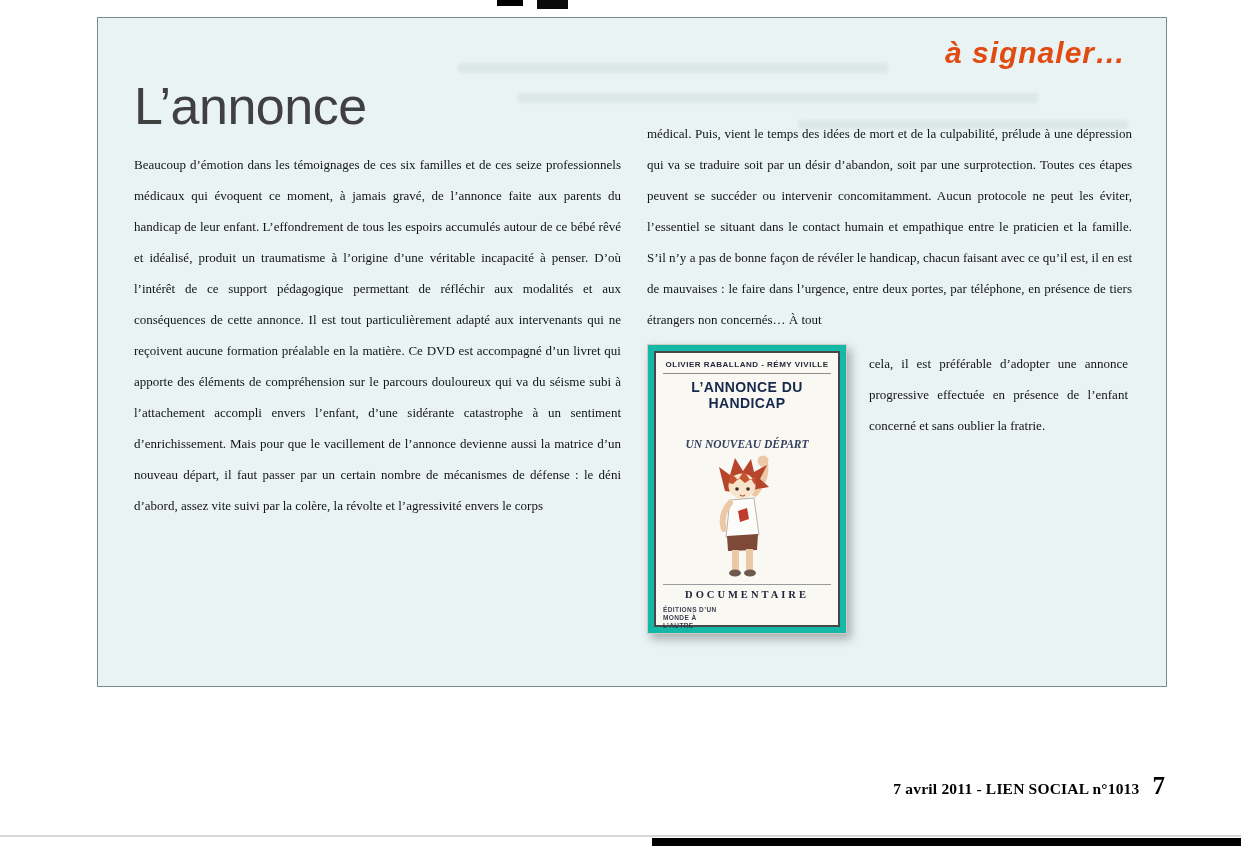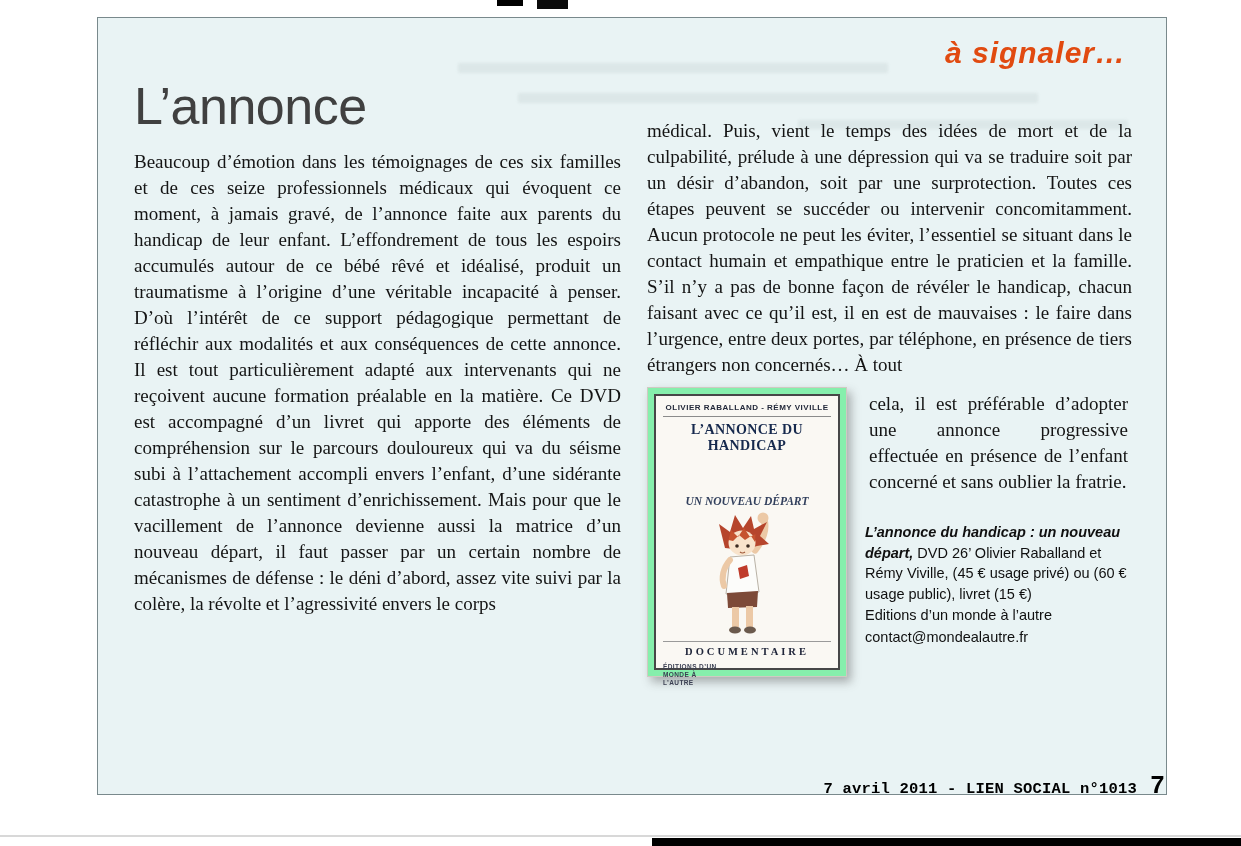--- a/index.html
+++ b/index.html
@@ -17,60 +17,60 @@
   .scan-mark-b{position:absolute;left:537px;top:0;width:31px;height:9px;background:#0a0a0a;}
   .bottom-hairline{position:absolute;left:0;top:835px;width:1241px;height:2px;background:#d8d8d8;}
   .bottom-scan-bar{position:absolute;left:652px;top:838px;width:589px;height:8px;background:#000;}
   .bleed{position:absolute;background:rgba(110,125,130,0.10);filter:blur(1.5px);border-radius:2px;}
   .bleed-1{left:360px;top:45px;width:430px;height:10px;}
   .bleed-2{left:420px;top:75px;width:520px;height:10px;}
   .bleed-3{left:700px;top:102px;width:330px;height:9px;}
 
   
   .panel{
-    position:absolute;left:97px;top:17px;width:1070px;height:778px;
+    position:absolute;left:97px;top:17px;width:1070px;height:670px;
     background:var(--panel-bg);border:1px solid #79898c;
   }
   .section-label{
     position:absolute;top:18px;right:40px;
     font-family:"Liberation Sans",sans-serif;font-style:italic;font-weight:bold;
     font-size:30px;letter-spacing:1px;color:var(--accent);
   }
   .columns{
     position:absolute;left:36px;top:66px;width:998px;
     display:flex;gap:26px;
   }
   .col-left{width:487px;flex:none;}
   .col-right{width:485px;flex:none;padding-top:34px;}
   .article-title{
     font-family:"Liberation Sans",sans-serif;font-weight:normal;
     font-size:52px;line-height:45px;letter-spacing:-0.5px;color:#404040;
     margin:0 0 20px 0;
   }
   .body-text{
-    font-size:19px;line-height:26px;text-align:justify;
+    font-size:13px;line-height:31px;text-align:justify;
     hyphens:auto;-webkit-hyphens:auto;color:#141414;font-family:Liberation Serif, serif;
   }
   .wrap-row{display:flex;gap:18px;margin-top:9px;}
   .cover-photo{
-    flex:none;width:200px;background:#86efac;padding:6px;
+    flex:none;width:200px;background:#14b8a6;padding:6px;
     border:1px solid #cfcac2;box-shadow:4px 5px 9px rgba(60,60,60,0.38);
   }
   .cover{
     border:2px solid #474747;background:#faf8f3;height:276px;
     padding:7px 7px 5px;display:flex;flex-direction:column;text-align:center;
   }
   .cover-authors{
     font-family:"Liberation Sans",sans-serif;font-size:8px;font-weight:bold;
     letter-spacing:0.5px;color:#23293a;text-transform:uppercase;
     padding-bottom:4px;border-bottom:1px solid #8b8b8b;margin-bottom:5px;
   }
   .cover-title{
-    font-family:Liberation Serif, serif;font-weight:bold;font-size:14px;
-    letter-spacing:0.4px;color:#16294d;margin-bottom:17px;text-align:center;
+    font-family:Liberation Sans, sans-serif;font-weight:bold;font-size:14px;
+    letter-spacing:0.4px;color:#16294d;margin-bottom:3px;text-align:center;
   }
   .cover-subtitle{
     font-family:"Liberation Serif",serif;font-weight:bold;font-style:italic;
     font-size:11.5px;color:#32405d;margin-bottom:3px;margin-top:24px;
   }
   .cover-art{flex:1;display:flex;align-items:center;justify-content:center;}
   .cover-genre{
     font-family:Liberation Serif, serif;font-size:10.5px;font-weight:bold;
     letter-spacing:3px;color:#20263a;border-top:1px solid #9a9a9a;
     padding:4px 0 3px;margin-top:3px;
@@ -82,21 +82,21 @@
   }
   .wrap-side{flex:1;min-width:0;}
   .caption{
     margin-top:27px;font-family:"Liberation Sans",sans-serif;
     font-size:14.5px;line-height:20.5px;color:#101010;text-align:left;
   }
   .caption-lead{font-weight:bold;font-style:italic;}
   .caption-line{margin-top:1px;}
   .footer{
     position:absolute;right:76px;top:772px;display:flex;align-items:baseline;gap:13px;
-    font-family:Liberation Mono, monospace;color:#000;
+    font-family:Liberation Serif, serif;color:#000;
   }
   .footer-issue{font-size:15.5px;font-weight:bold;letter-spacing:0.2px;}
   .page-number{font-size:25px;font-weight:bold;}
 </style>
 </head>
 <body>
 
 <div class="scan-mark-a"></div>
 <div class="scan-mark-b"></div>
 <div class="bottom-hairline"></div>
@@ -150,25 +150,20 @@
               </svg>
             </div>
             <div class="cover-genre">DOCUMENTAIRE</div>
             <div class="cover-publisher">Éditions d’un monde à l’autre</div>
           </div>
         </div>
 
         <div class="wrap-side">
           <p class="body-text" style="margin:4px;">cela, il est préférable d’adopter une annonce progressive effectuée en présence de l’enfant concerné et sans oublier la fratrie.</p>
 
-          <div class="caption">
-            <span class="caption-lead">L’annonce du handicap : un nouveau départ,</span><span> DVD 26’ Olivier Raballand et Rémy Viville, (45 € usage privé) ou (60 € usage public), livret (15 €)</span>
-            <div class="caption-line">Editions d’un monde à l’autre</div>
-            <div class="caption-line">contact@mondealautre.fr</div>
-          </div>
         </div>
 
       </div>
     </div>
 
   </div>
 </div>
 
 <div class="footer">
   <span class="footer-issue">7 avril 2011 - LIEN SOCIAL n°1013</span>

